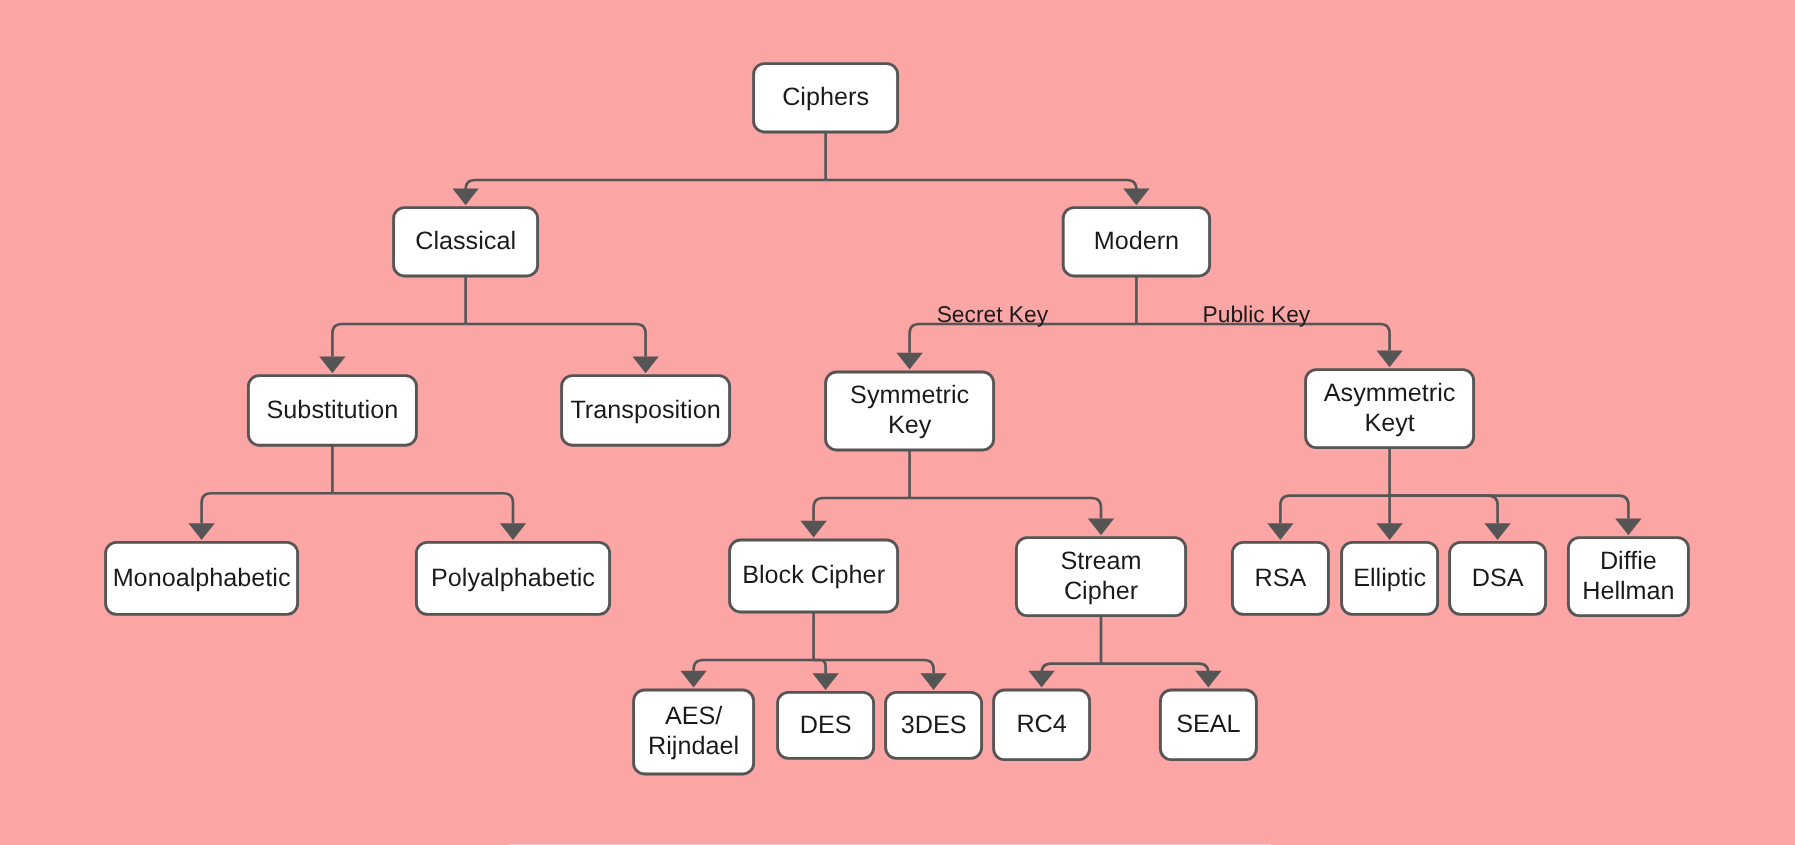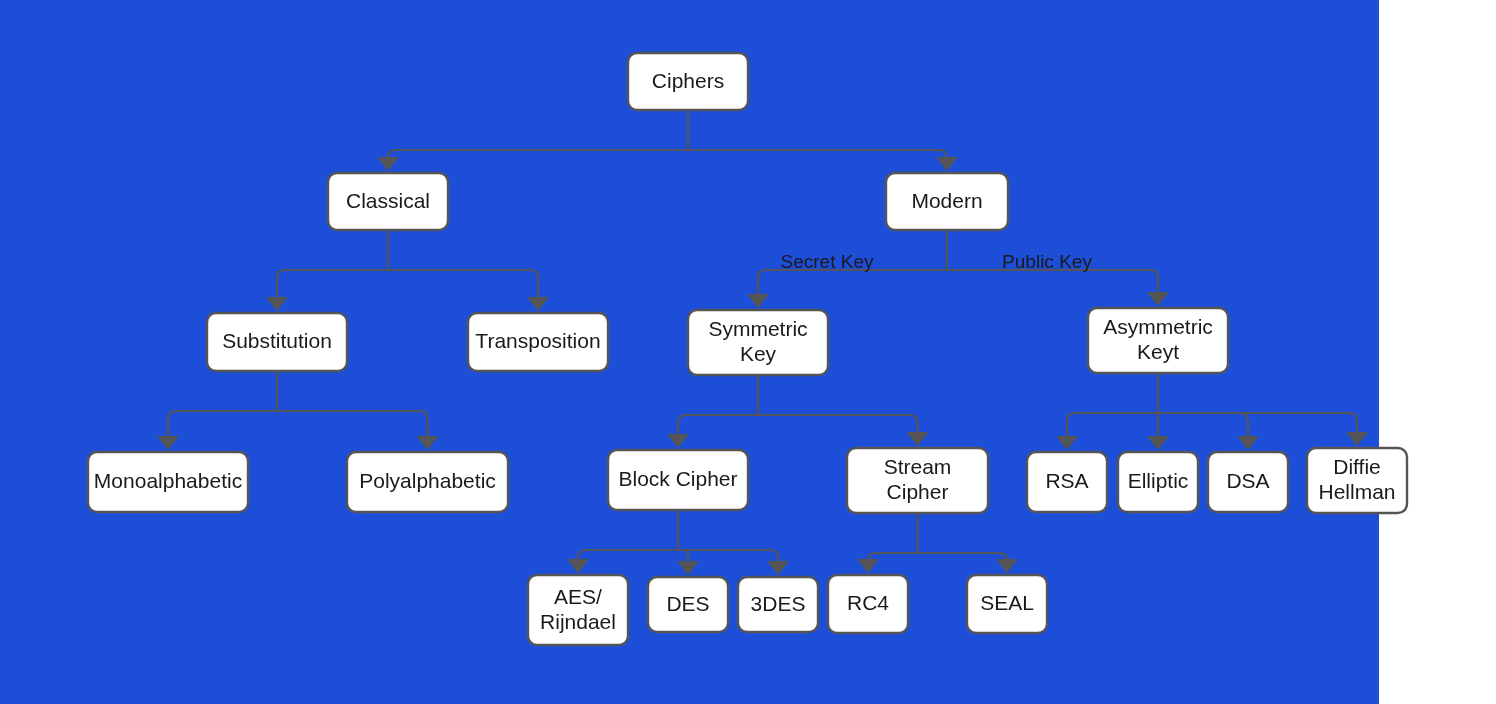--- a/index.html
+++ b/index.html
@@ -9,23 +9,23 @@
     background: #ffffff;
   }
   body {
     width: 1496px;
     height: 704px;
     overflow: hidden;
     font-family: "Liberation Sans", sans-serif;
   }
   #diagram-root {
     position: relative;
-    width: 1379px;
+    width: 1496px;
     height: 704px;
-    background: #1d4ed8;
+    background: #fca5a5;
   }
   svg#tree-svg {
     position: absolute;
     left: 0;
     top: 0;
     width: 1496px;
     height: 704px;
     display: block;
   }
   .node-box {

